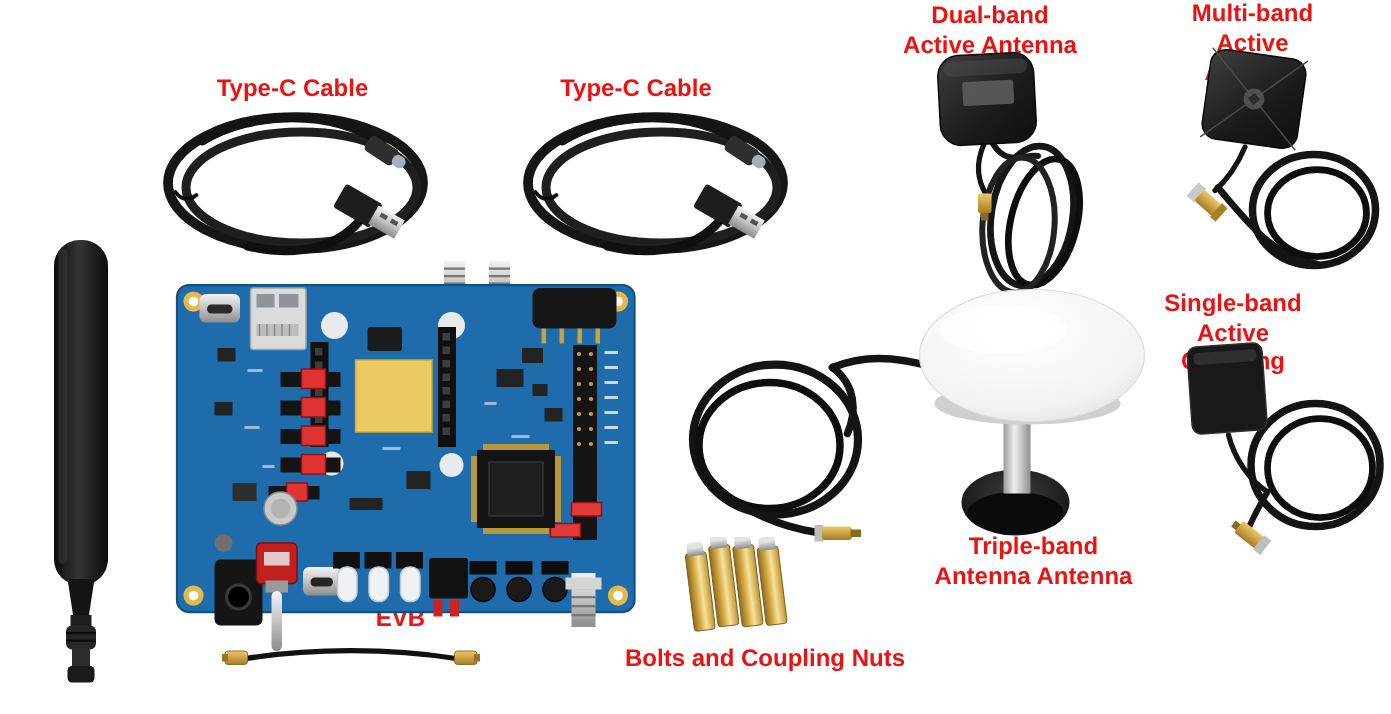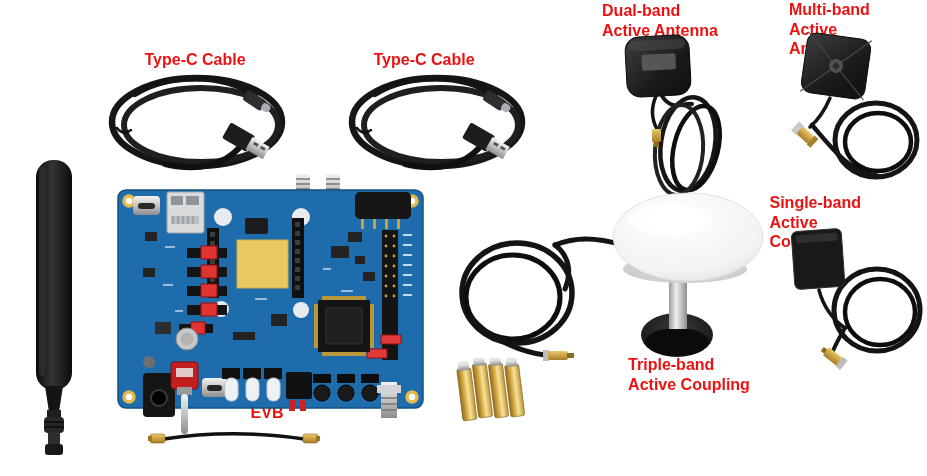--- a/index.html
+++ b/index.html
@@ -1,19 +1,19 @@
 <!DOCTYPE html>
 <html><head>
 <meta charset="utf-8">
 <style>
   html,body{margin:0;padding:0;background:#fff;}
   .stage{position:relative;width:927px;height:476px;background:#fff;overflow:hidden;
          font-family:"Liberation Sans",sans-serif;}
   .label{position:absolute;transform:translateX(-50%);color:#ec1212;font-weight:bold;
-         font-size:16px;line-height:1.22;white-space:pre-line;}
+         font-size:16px;line-height:1.22;text-align:center;white-space:pre-line;}
   .obj{position:absolute;}
   svg{display:block;}
 </style>
 </head>
 <body>
 
 <div class="stage">
 
   <svg width="0" height="0" style="position:absolute" aria-hidden="true">
     <defs>
@@ -61,22 +61,23 @@
 
   <div class="label" style="left:195px;top:50px">Type-C Cable</div>
   <div class="label" style="left:424px;top:50px">Type-C Cable</div>
   <div class="label" style="left:660px;top:1px">Dual-band
 Active Antenna</div>
   <div class="label" style="left:835px;top:0">Multi-band
 Active Antenna</div>
   <div class="label" style="left:822px;top:193px">Single-band
 Active Coupling</div>
   <div class="label" style="left:689px;top:355px">Triple-band
-Active Coupling</div>
+Antenna Antenna</div>
   <div class="label" style="left:267px;top:403px">EVB</div>
+  <div class="label" style="left:510px;top:430px">Bolts and Coupling Nuts</div>
 
   <div class="obj" style="left:25px;top:158px">
     <svg width="60" height="300" viewBox="0 0 60 300">
       <rect x="11" y="2" width="36" height="230" rx="17" fill="url(#gBlade)"></rect>
       <rect x="14" y="8" width="6" height="210" rx="3" fill="#3c3c3c" opacity="0.5"></rect>
       <polygon points="20,228 38,228 34,254 24,254" fill="#141414"></polygon>
       <rect x="22" y="252" width="14" height="8" fill="#1e1e1e"></rect>
       <rect x="19" y="259" width="20" height="16" rx="4" fill="#262626"></rect>
       <line x1="19" y1="264" x2="39" y2="264" stroke="#0c0c0c" stroke-width="1.5"></line>
       <line x1="19" y1="269" x2="39" y2="269" stroke="#0c0c0c" stroke-width="1.5"></line>

